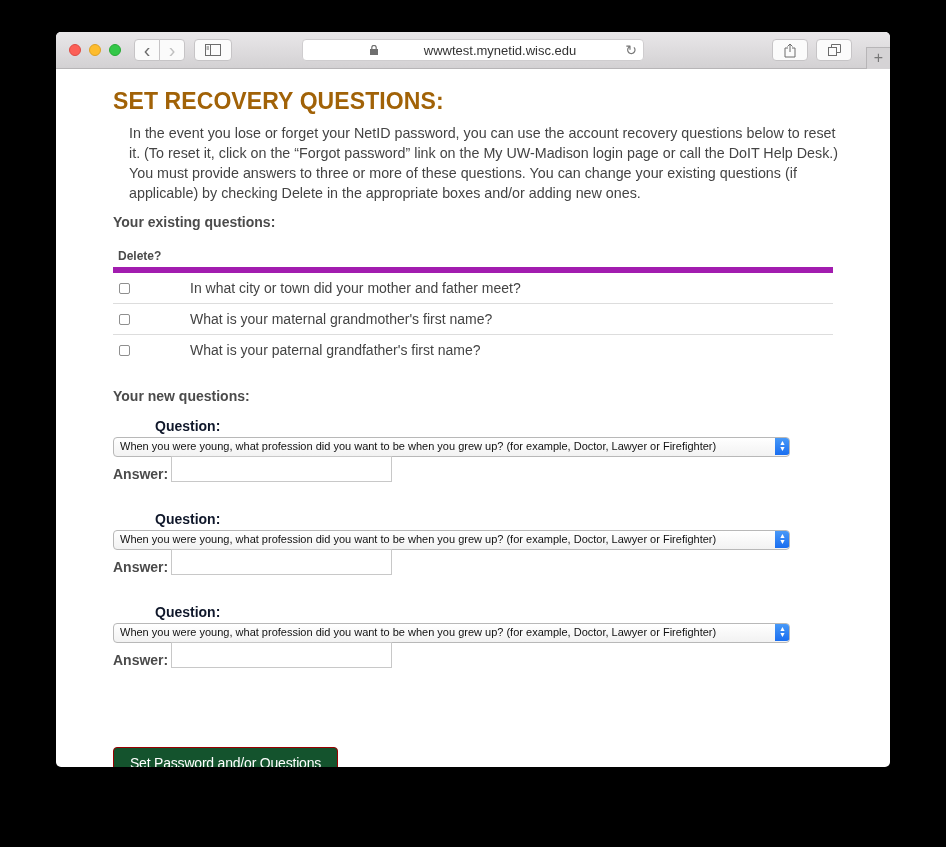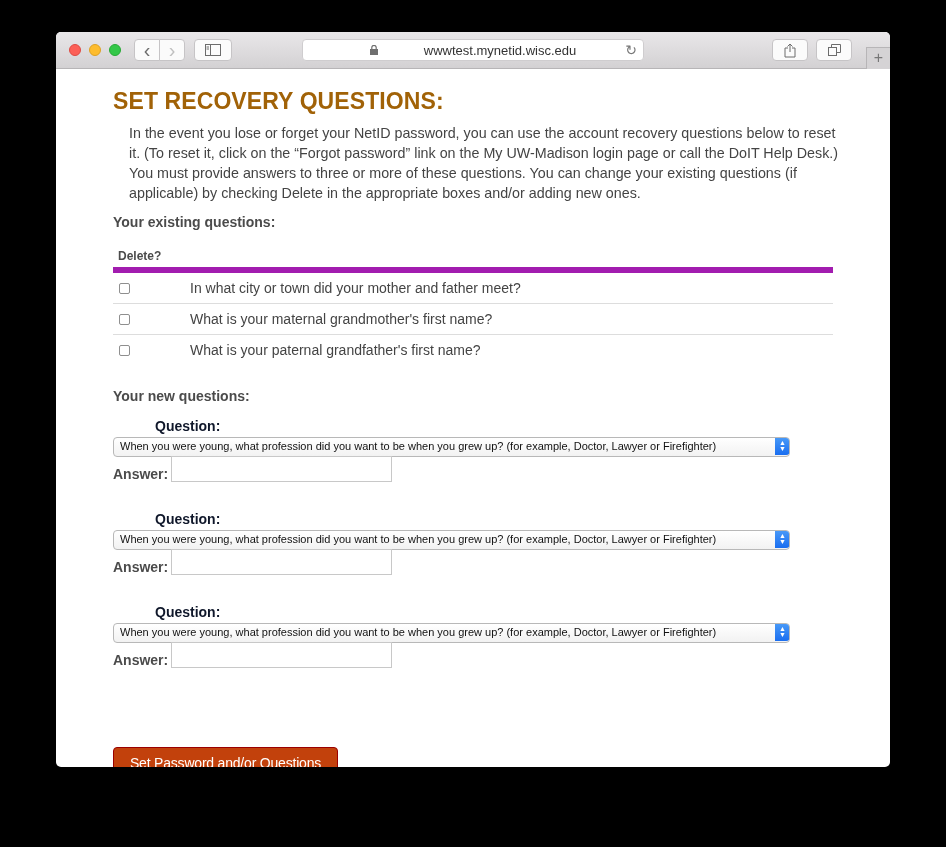--- a/index.html
+++ b/index.html
@@ -84,21 +84,21 @@
       color: #fff; font-size: 7px; line-height: 6px; text-align: center; padding-top: 3px;
     }
     .ans-label { position: absolute; left: 0; font-size: 14px; font-weight: bold; color: #4b4b4b; }
     .ans-input {
       position: absolute; left: 58px; width: 221px; height: 26px;
       border: 1px solid #c8c8c8; background: #fff;
     }
 
     .submit-btn {
       position: absolute; left: 0; top: 677px; width: 225px; height: 33px;
-      background: #c2410c; color: #fff; border: 1px solid #9a0000; border-radius: 4px;
+      background: #14532d; color: #fff; border: 1px solid #9a0000; border-radius: 4px;
       font-size: 14px; text-align: center; line-height: 31px; letter-spacing: -0.2px;
     }
   </style>
 </head>
 <body>
 
 <div class="window">
   <div class="titlebar">
     <span class="traffic t-close"></span>
     <span class="traffic t-min"></span>

